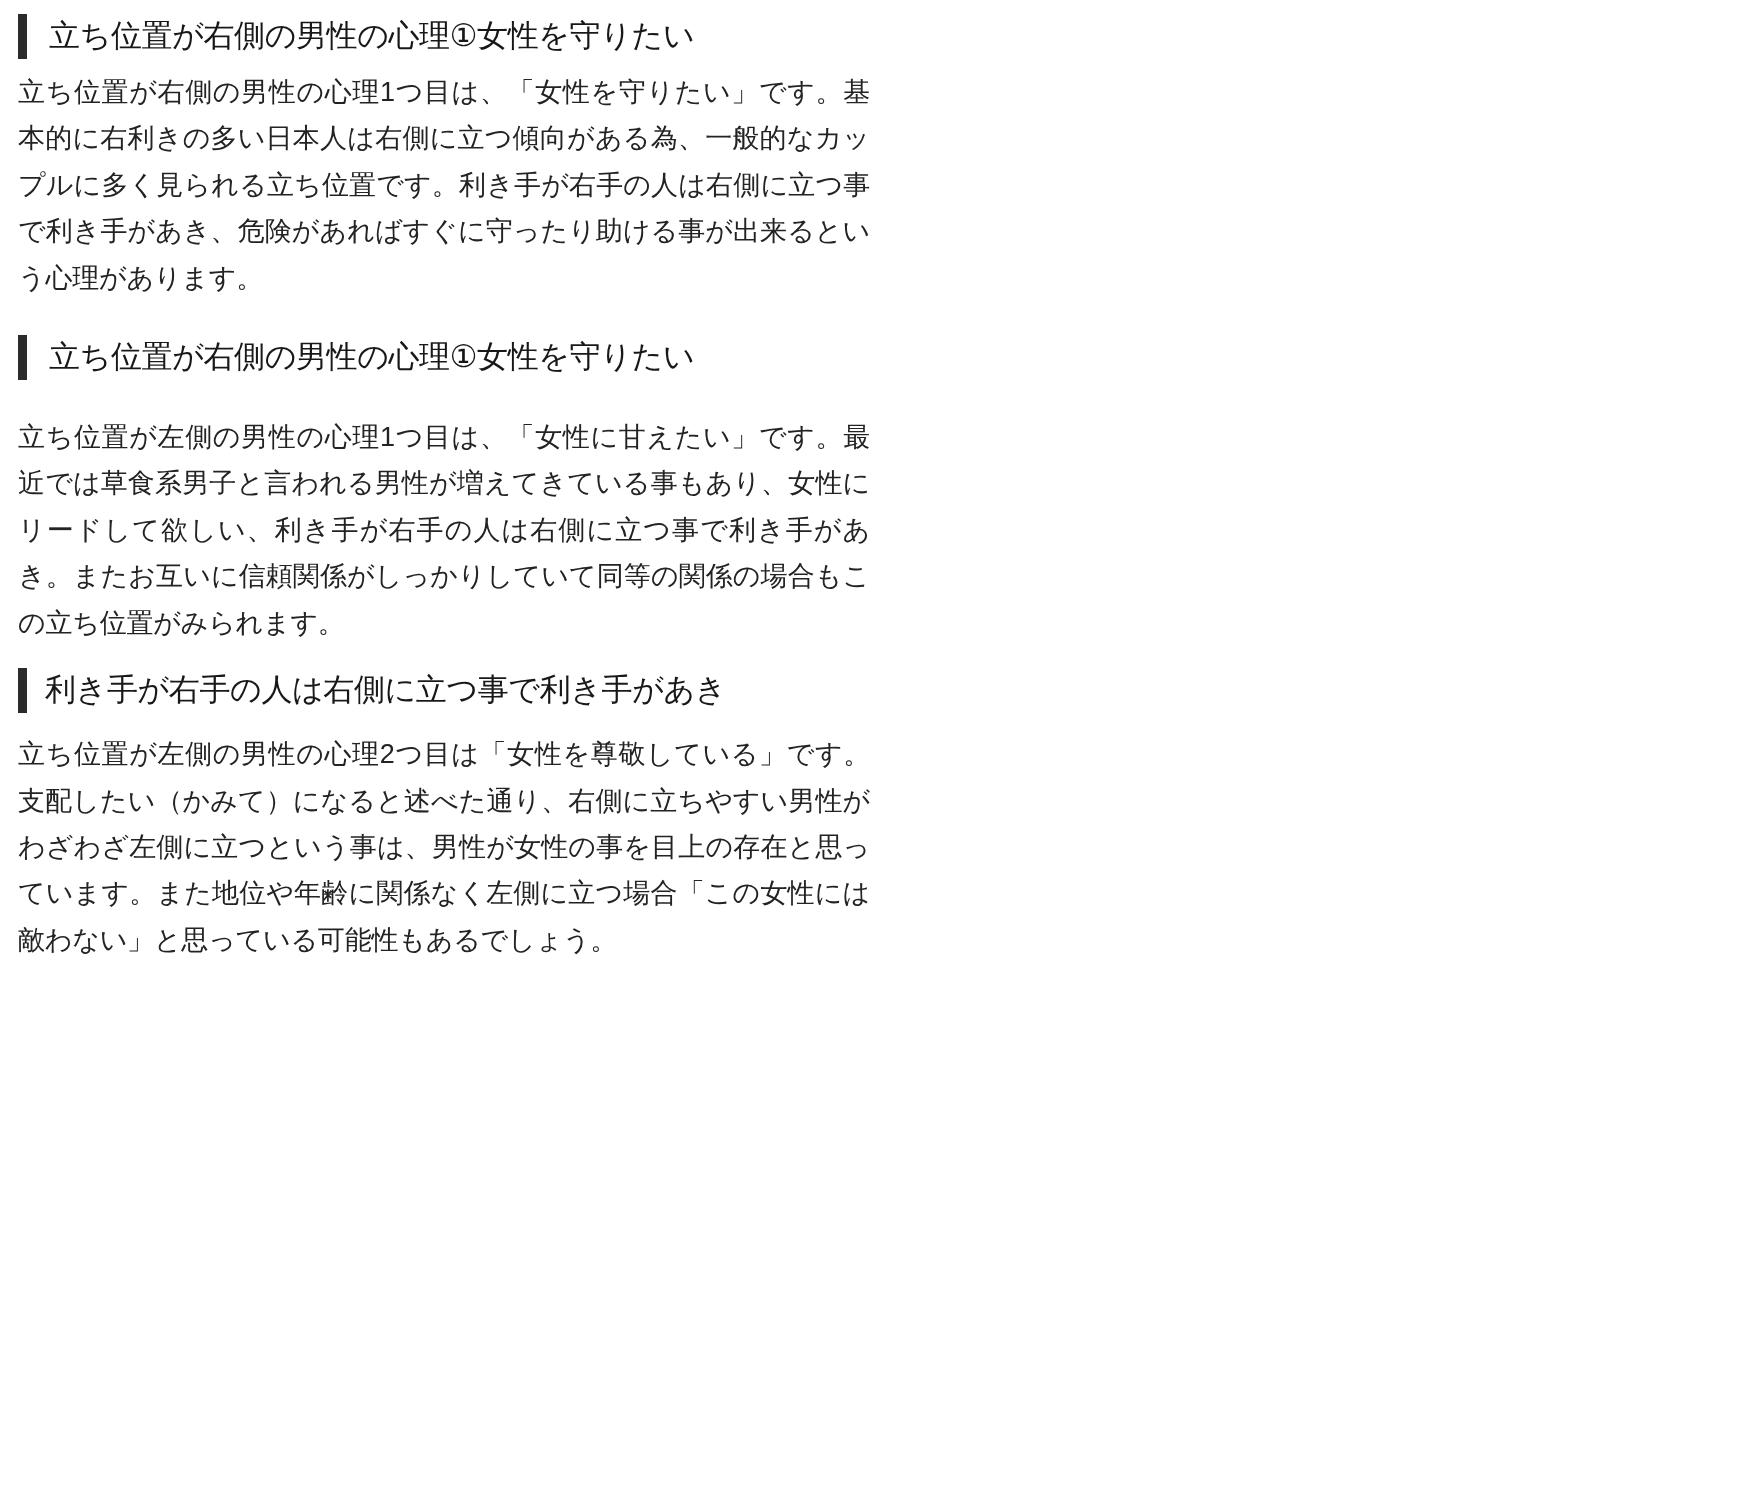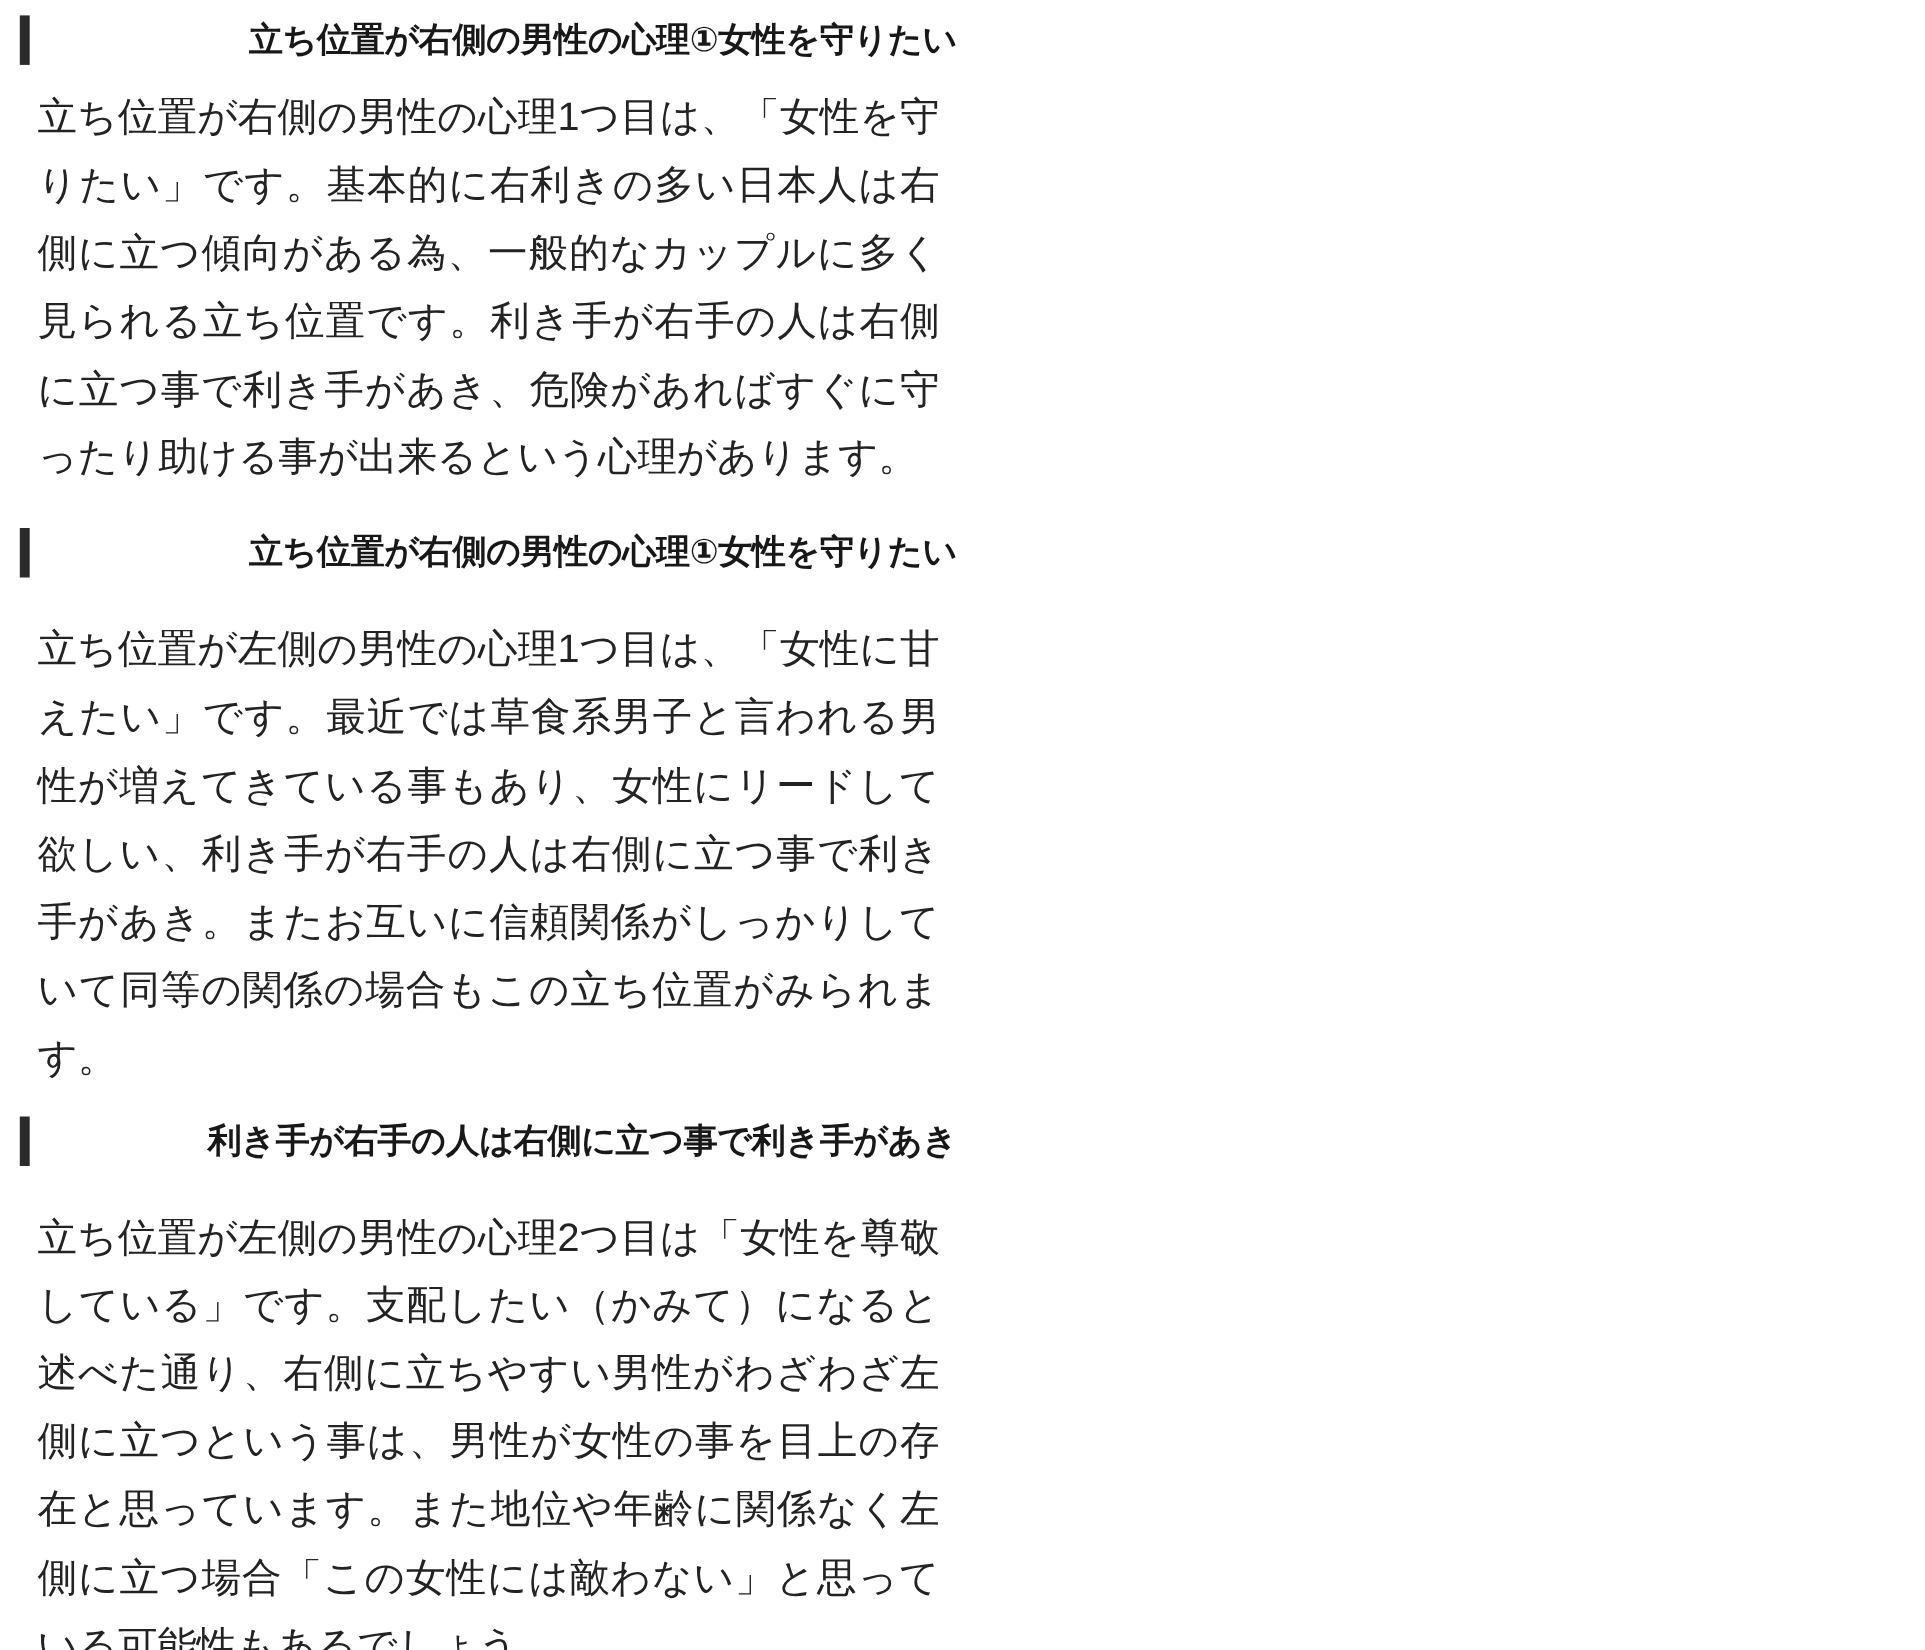--- a/index.html
+++ b/index.html
@@ -40,35 +40,34 @@
   }
   .section {
     margin-bottom: 34px;
   }
   .section.tight {
     margin-bottom: 22px;
   }
   h2.heading {
     font-size: 31px;
     line-height: 1.32;
-    font-weight: bold;
+    font-weight: normal;
     margin: 0 0 10px 0;
     padding: 2px 0 2px 22px;
     border-left: 9px solid #2b2b2b;
     color: #181818;
     letter-spacing: -0.4px;
-    text-align: right;
   }
   h2.heading.nopad {
     padding-left: 18px;
   }
   p.body {
-    font-size: 36px;
+    font-size: 27px;
     line-height: 1.72;
-    margin: 16px;
+    margin: 0;
     color: #232323;
     text-align: justify;
     letter-spacing: -0.2px;
   }
   .col-right h2.heading {
     padding-left: 24px;
   }
   .col-right p.body {
     margin-top: 14px;
   }

